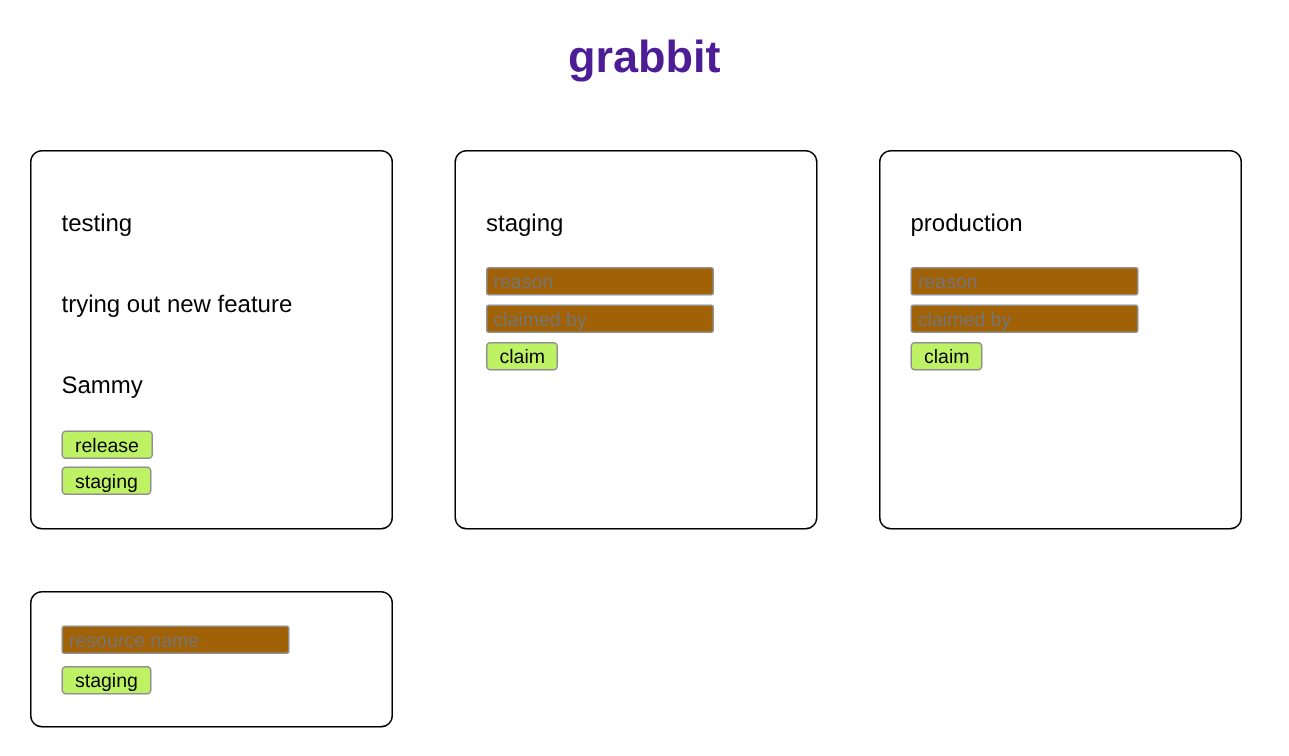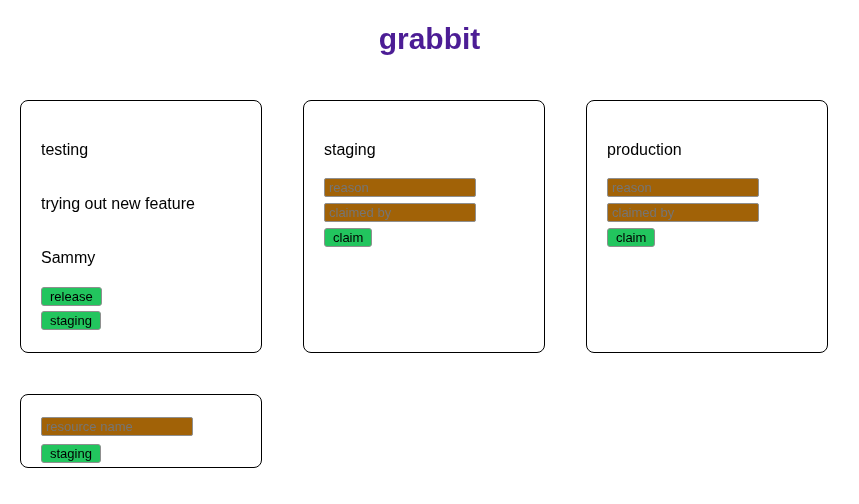--- a/index.html
+++ b/index.html
@@ -34,21 +34,21 @@
   }
   .card {
     width: 242px;
     height: 253px;
     border: 1px solid #000000;
     border-radius: 8px;
     background: #ffffff;
     padding: 20px;
   }
   .card.small {
-    height: 74px;
+    height: 91px;
   }
   .card-title {
     margin: 20px 0 0 0;
     font-size: 16px;
     line-height: 18px;
   }
   .card-text {
     margin: 36px 0 0 0;
     font-size: 16px;
     line-height: 18px;
@@ -69,21 +69,21 @@
   .text-input::placeholder { color: #757575; }
   .input-first { margin: 19px 0 0 0; }
   .input-next  { margin: 6px 0 0 0; }
   .input-create { margin: 2px 0 0 0; }
   .btn {
     display: block;
     font-family: "Liberation Sans", sans-serif;
     font-size: 13px;
     line-height: 15px;
     color: #000000;
-    background: #22c55e;
+    background: #bef264;
     border: 1px solid #8f8f8f;
     border-radius: 3px;
     padding: 1px 8px;
     cursor: pointer;
   }
   .btn-claim   { margin: 6px 0 0 0; }
   .btn-release { margin: 20px 0 0 0; }
   .btn-delete  { margin: 5px 0 0 0; }
   .btn-create  { margin: 8px 0 0 0; }
 </style>

